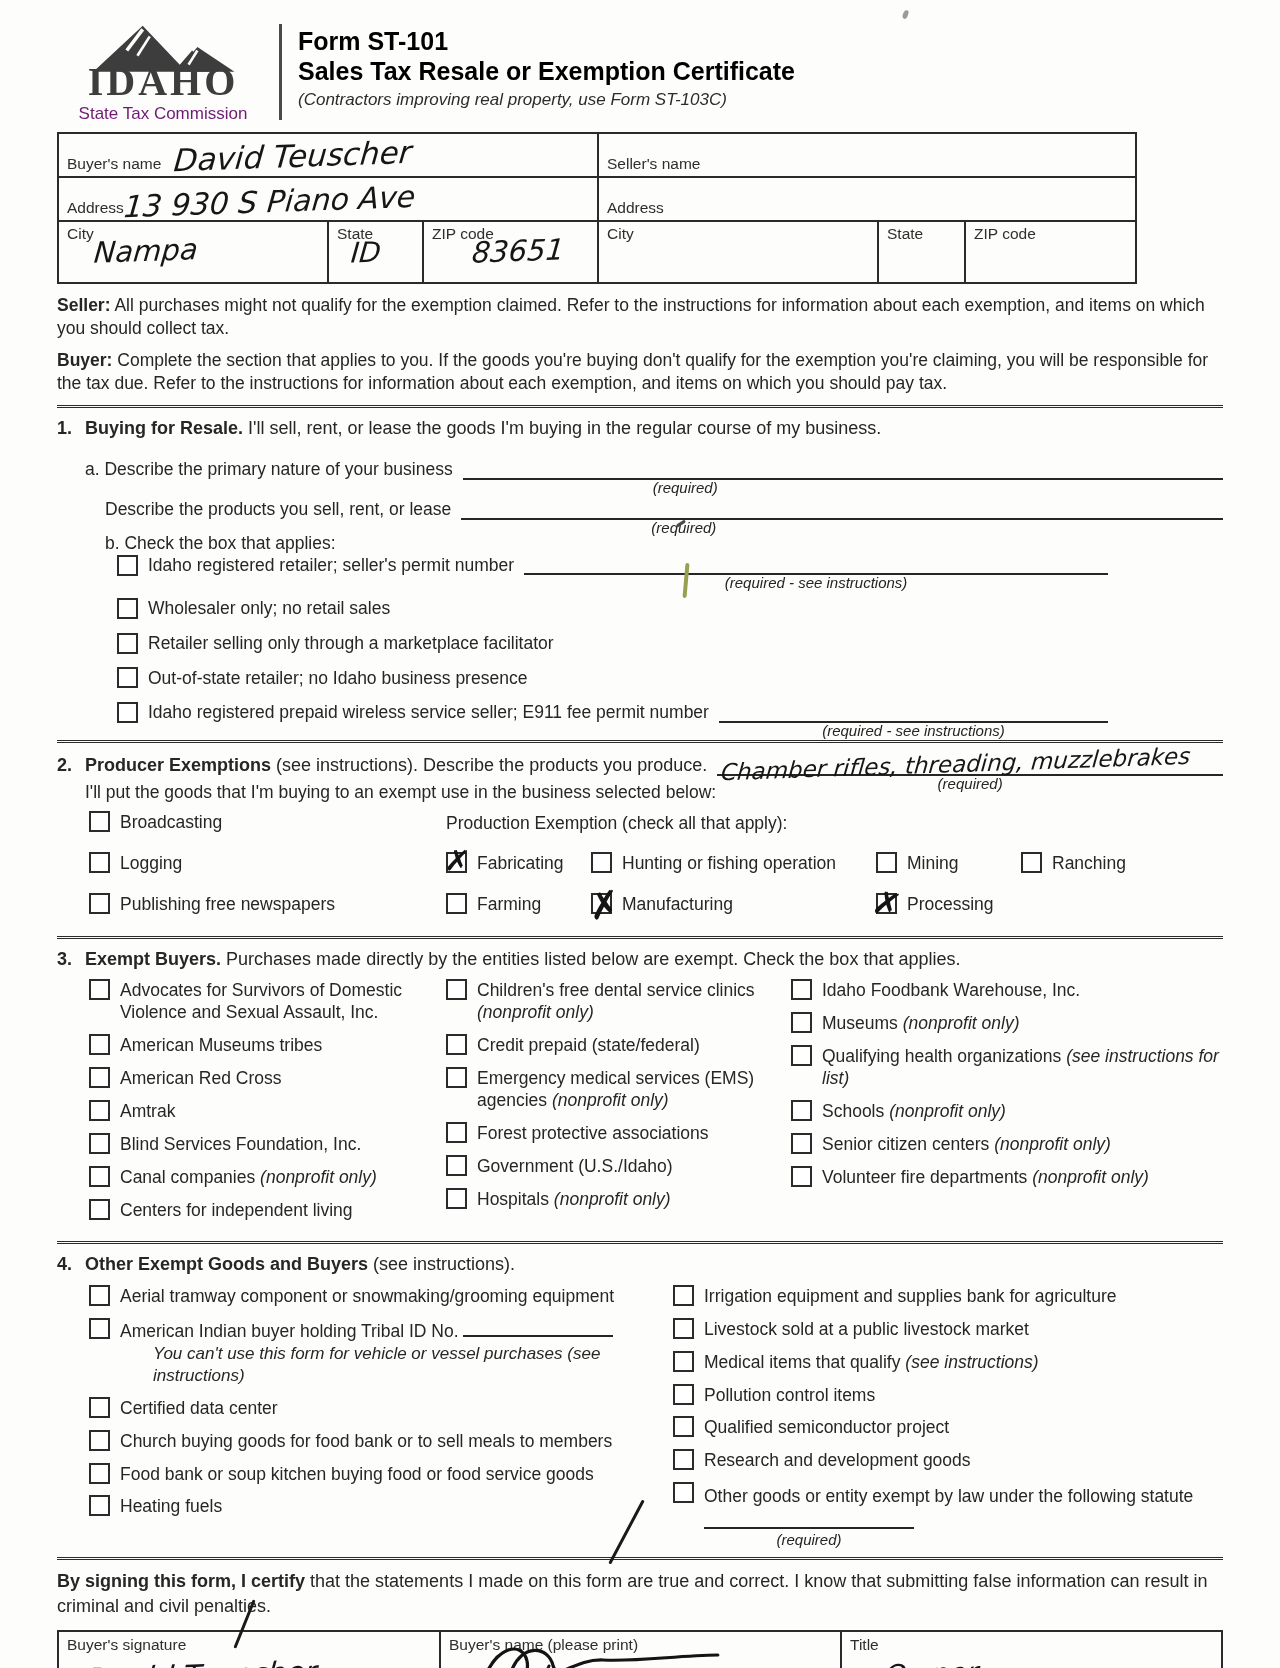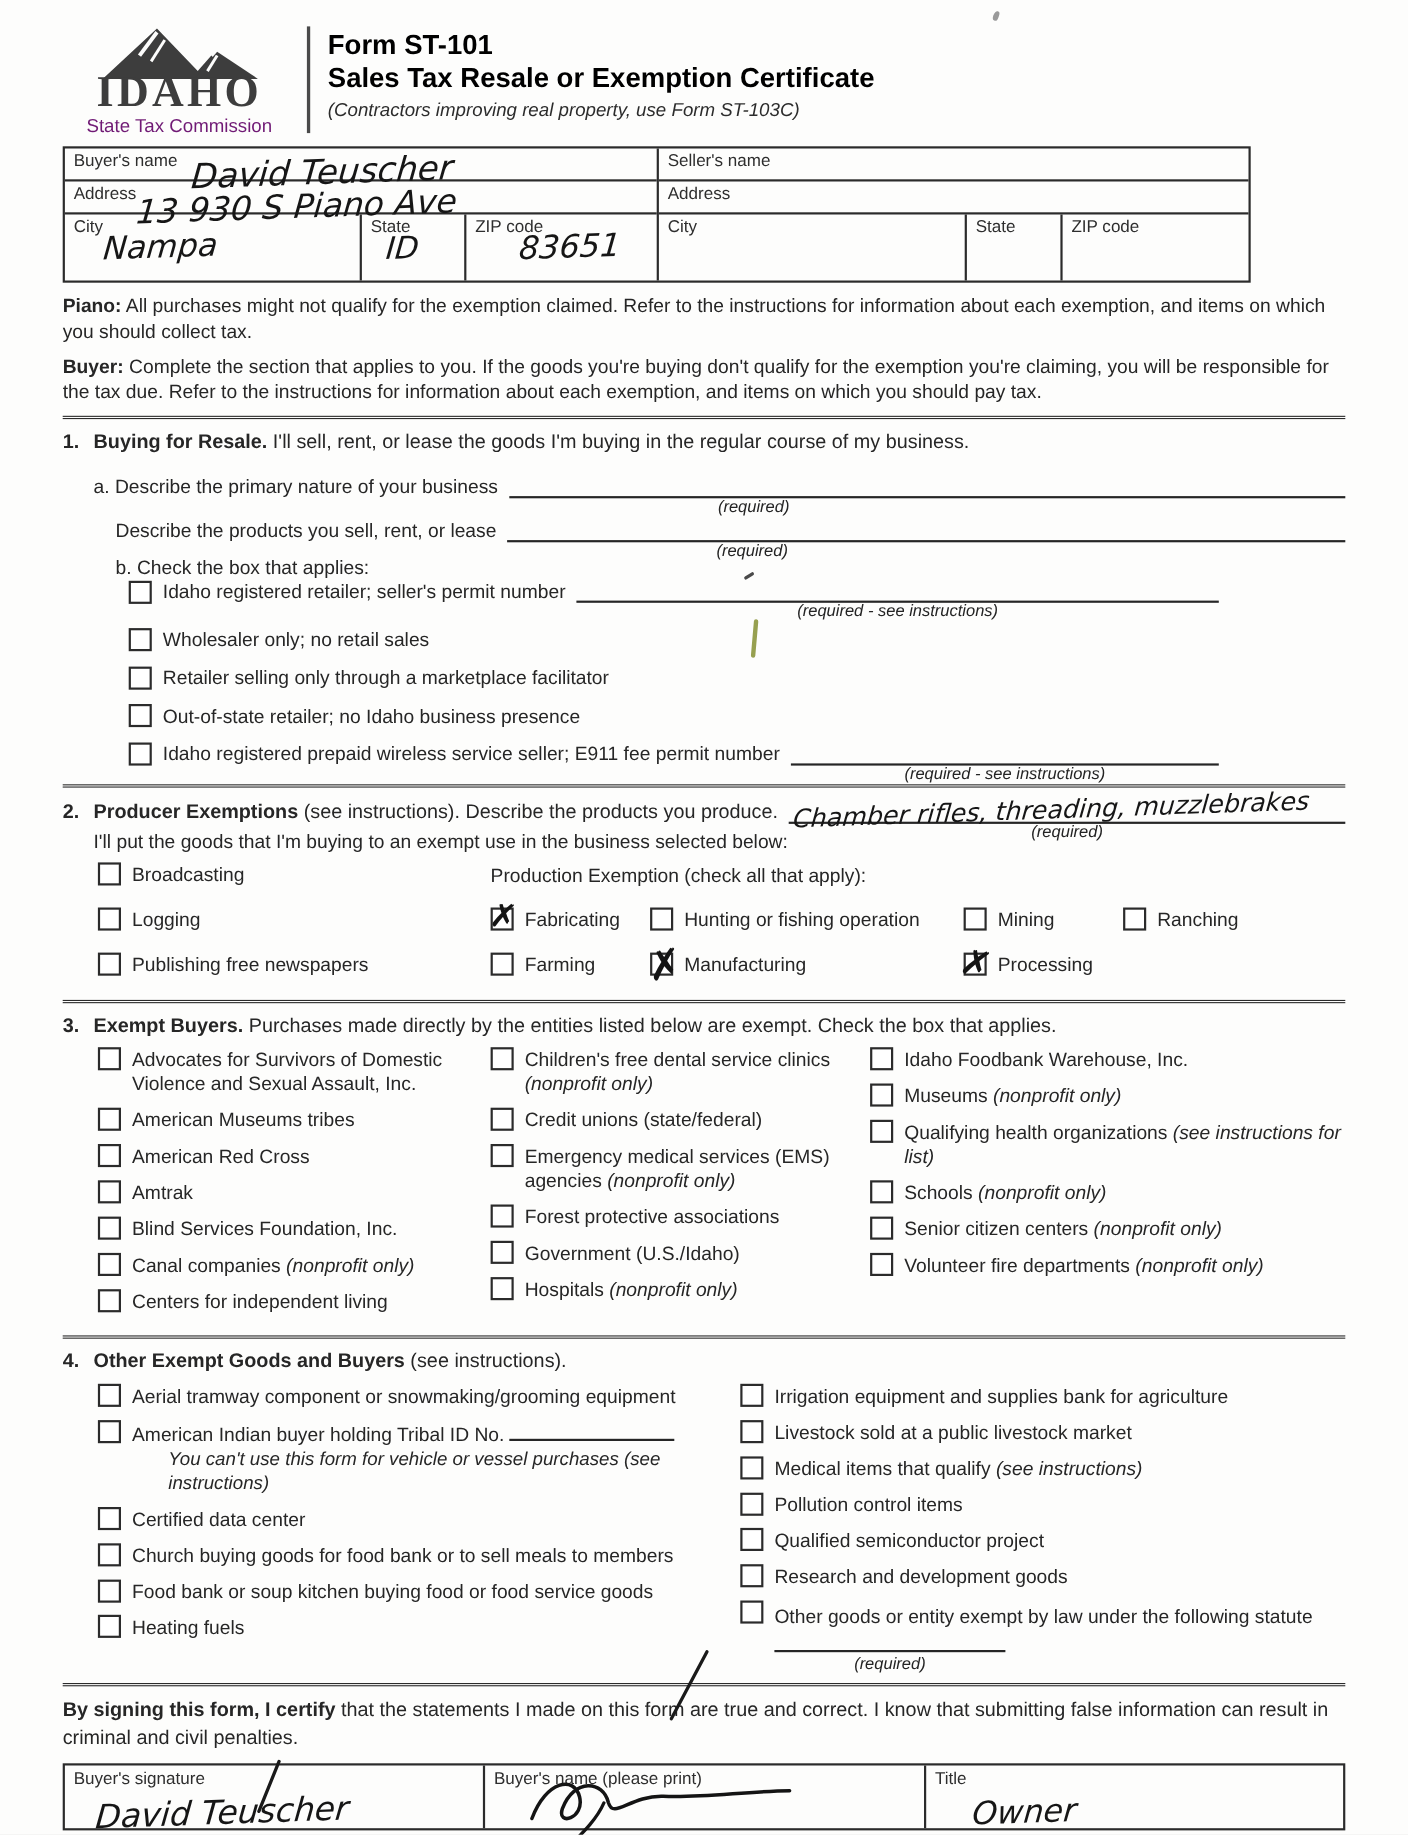--- a/index.html
+++ b/index.html
@@ -17,21 +17,21 @@
   .logo-sub { font-size:17px; color:#701a75; margin-top:2px; }
   .header-divider { width:3px; background:#4a4a4a; margin:4px 16px 4px 10px; }
   .title-block { padding-top:6px; }
   .form-number, .form-title { font-size:25px; font-weight:bold; color:#000000; line-height:1.2; }
   .form-note { font-size:17px; font-style:italic; margin-top:4px; color:#2c2c2c; }
 
   
   .party-table { width:1080px; border:2px solid #2b2b2b; display:grid;
                  grid-template-columns:1fr 1fr; }
   .party-half + .party-half { border-left:2px solid #2b2b2b; }
-  .prow { position:relative; height:30px; padding:3px 8px; border-bottom:2px solid #2b2b2b; }
+  .prow { position:relative; height:30px; padding:21px 8px; border-bottom:2px solid #2b2b2b; }
   .prow:last-child { border-bottom:none; }
   .cityrow { display:grid; padding:0; height:60px; }
   .cityrow.buyer-cols  { grid-template-columns:268px 95px auto; }
   .cityrow.seller-cols { grid-template-columns:278px 87px auto; }
   .pcell { position:relative; padding:3px 8px; }
   .pcell + .pcell { border-left:2px solid #2b2b2b; }
   .plabel { font-size:15.5px; color:#2e2e2e; }
 
   
   .hand { position:absolute; font-family:"DejaVu Sans", sans-serif; font-style:italic;
@@ -184,21 +184,21 @@
           <span class="plabel">State</span>
         </div>
         <div class="pcell">
           <span class="plabel">ZIP code</span>
         </div>
       </div>
     </div>
   </div>
 
   <div class="notices">
-    <p><b>Piano:</b><span> All purchases might not qualify for the exemption claimed. Refer to the instructions for information about each exemption, and items on which you should collect tax.</span></p>
+    <p><b>Seller:</b><span> All purchases might not qualify for the exemption claimed. Refer to the instructions for information about each exemption, and items on which you should collect tax.</span></p>
     <p><b>Buyer:</b><span> Complete the section that applies to you. If the goods you're buying don't qualify for the exemption you're claiming, you will be responsible for the tax due. Refer to the instructions for information about each exemption, and items on which you should pay tax.</span></p>
   </div>
 
   <div class="sec">
     <div class="sec-head">
       <span class="num">1.</span>
       <span><b>Buying for Resale.</b><span> I'll sell, rent, or lease the goods I'm buying in the regular course of my business.</span></span>
     </div>
     <div class="sec-body">
       <div class="fieldrow">
@@ -357,21 +357,21 @@
         </div>
       <div>
 
           <div class="cbitem">
             <span class="cb"></span>
             <span class="cbtext"><span>Children's free dental service clinics</span> <i>(nonprofit only)</i></span>
           </div>
 
           <div class="cbitem">
             <span class="cb"></span>
-            <span class="cbtext"><span>Credit unions (state/federal)</span> <i></i></span>
+            <span class="cbtext"><span>Credit prepaid (state/federal)</span> <i></i></span>
           </div>
 
           <div class="cbitem">
             <span class="cb"></span>
             <span class="cbtext"><span>Emergency medical services (EMS) agencies</span> <i>(nonprofit only)</i></span>
           </div>
 
           <div class="cbitem">
             <span class="cb"></span>
             <span class="cbtext"><span>Forest protective associations</span> <i></i></span>

